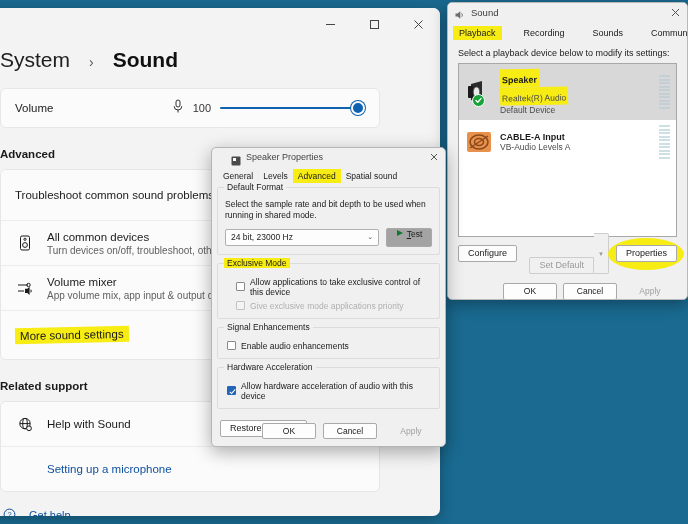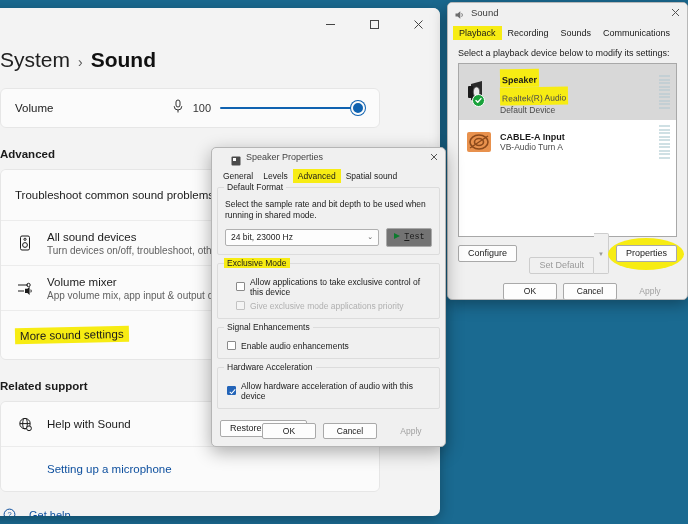--- a/index.html
+++ b/index.html
@@ -19,21 +19,21 @@
   }
   #settings-titlebar{height:32px;position:relative;background:#f3f3f3;}
   .wbtn{position:absolute;top:0;width:44px;height:32px;display:flex;
         align-items:center;justify-content:center;color:#333;font-size:11px;}
   #win-min{right:88px;}
   #win-max{right:44px;}
   #win-close{right:0px;}
   .wbtn svg{display:block;}
 
   #settings-body{padding:0 0 0 60px;height:476px;box-sizing:border-box;position:relative;}
-  #breadcrumb{display:flex;align-items:baseline;gap:8px;padding:8px 0 16px 0;}
+  #breadcrumb{display:flex;align-items:baseline;gap:19px;padding:8px 0 16px 0;}
   #bc-system{font-size:21px;color:#202020;}
   #bc-sep{font-size:14px;color:#5a5a5a;}
   #bc-current{font-size:21px;font-weight:bold;color:#101010;}
 
   .card{background:#fbfbfb;border:1px solid #e6e6e6;border-radius:6px;
         margin:0 60px 0 0;}
   #volume-card{height:38px;display:flex;align-items:center;padding:0 14px;
         justify-content:space-between;margin-bottom:20px;}
   #volume-label{font-size:11.5px;color:#1b1b1b;}
   #volume-right{display:flex;align-items:center;gap:9px;}
@@ -69,21 +69,21 @@
     background:#f0f0f0;border:1px solid #b8b8b8;border-radius:5px;
     box-shadow:0 4px 16px rgba(0,0,0,.35);overflow:hidden;
   }
   #sound-titlebar{height:19px;background:#f0f0f0;display:flex;align-items:center;
        padding:0 6px;position:relative;}
   #sound-title-icon{width:12px;height:12px;margin-right:5px;}
   #sound-title-text{font-size:9.5px;color:#3a3a3a;}
   #sound-close{position:absolute;right:4px;top:2px;width:16px;height:14px;
        display:flex;align-items:center;justify-content:center;color:#555;}
 
-  #sound-tabs{display:flex;gap:0;padding:2px 5px 0 5px;align-items:flex-end;height:16px;}
+  #sound-tabs{display:flex;gap:16px;padding:2px 5px 0 5px;align-items:flex-end;height:16px;}
   .stab{font-size:9px;color:#1a1a1a;padding:2px 6px;position:relative;}
   .stab.active{background:#f7ec13;}
 
   #sound-panel{margin:3px 4px 0 4px;background:#f0f0f0;padding:5px 6px 6px 6px;height:265px;box-sizing:border-box;}
   #sound-instr{font-size:9px;color:#1a1a1a;margin-bottom:5px;}
   #device-list{background:#fff;border:1px solid #a8a8a8;height:172px;overflow:hidden;}
   .device{display:flex;align-items:center;gap:7px;padding:5px 6px;position:relative;}
   .device.selected{background:#d8d8d8;}
   .dev-icon{width:28px;height:28px;position:relative;flex:0 0 28px;}
   .dev-text{flex:1;display:flex;flex-direction:column;gap:0px;position:relative;}
@@ -128,22 +128,22 @@
        margin-bottom:8px;padding:6px 7px 7px 7px;position:relative;}
   .group-label{position:absolute;top:-6px;left:6px;background:#f0f0f0;padding:0 3px;
        font-size:8.5px;color:#1a1a1a;}
   .group-label.hl{background:#f7ec13;}
   .gtext{font-size:8.5px;color:#1a1a1a;line-height:1.35;margin:3px 0 6px 0;}
   .fmtrow{display:flex;align-items:center;gap:7px;}
   .combo{flex:1;background:#fdfdfd;border:1px solid #b0b0b0;border-radius:2px;
        height:15px;display:flex;align-items:center;padding:0 5px;justify-content:space-between;}
   .combo span{font-size:8.5px;color:#1a1a1a;}
   .combo .caret{font-size:7px;color:#555;}
-  #test-btn{width:44px;height:17px;background:#737373;border:1px solid #a9a9a9;border-radius:2px;
-       display:flex;align-items:center;justify-content:center;gap:3px;font-family:Liberation Mono, monospace;}
+  #test-btn{width:44px;height:17px;background:#a3a3a3;border:1px solid #a9a9a9;border-radius:2px;
+       display:flex;align-items:flex-start;justify-content:center;gap:3px;}
   #test-btn span{font-size:8.5px;color:#1a1a1a;}
   .cbrow{display:flex;align-items:center;gap:5px;margin:4px 0 0 2px;}
   .cb{width:9px;height:9px;border:1px solid #8a8a8a;background:#fff;border-radius:1px;
       flex:0 0 9px;box-sizing:border-box;}
   .cb.checked{background:#2364b8;border-color:#2364b8;position:relative;}
   .cb.checked:after{content:"";position:absolute;left:2.5px;top:0.5px;width:2px;height:5px;
       border:solid #fff;border-width:0 1.3px 1.3px 0;transform:rotate(42deg);}
   .cb.dim{border-color:#c2c2c2;background:#f4f4f4;}
   .cbl{font-size:8.5px;color:#1a1a1a;}
   .cbl.dim{color:#b0b0b0;}
@@ -215,21 +215,21 @@
 
       <div class="row">
         <span class="row-icon">
           <svg width="14" height="16" viewBox="0 0 14 16">
             <rect x="2.5" y="1" width="9" height="14" rx="1.5" fill="none" stroke="#1b1b1b" stroke-width="1"></rect>
             <circle cx="7" cy="10" r="2.4" fill="none" stroke="#1b1b1b" stroke-width="1"></circle>
             <circle cx="7" cy="4.3" r="1.1" fill="none" stroke="#1b1b1b" stroke-width="1"></circle>
           </svg>
         </span>
         <div class="row-text">
-          <span class="row-title">All sound devices</span>
+          <span class="row-title">All common devices</span>
           <span class="row-sub">Turn devices on/off, troubleshoot, other options</span>
         </div>
       </div>
 
       <div class="row">
         <span class="row-icon">
           <svg width="17" height="14" viewBox="0 0 17 14">
             <line x1="1" y1="4" x2="11" y2="4" stroke="#1b1b1b" stroke-width="1"></line>
             <circle cx="11.5" cy="4" r="1.7" fill="none" stroke="#1b1b1b" stroke-width="1"></circle>
             <line x1="1" y1="10" x2="7" y2="10" stroke="#1b1b1b" stroke-width="1"></line>
@@ -360,21 +360,21 @@
         <div class="dev-icon">
           <svg width="28" height="28" viewBox="0 0 28 28">
             <rect x="2" y="4" width="24" height="20" rx="2" fill="#e8914d"></rect>
             <ellipse cx="14" cy="14" rx="9" ry="7" fill="none" stroke="#8c4a1b" stroke-width="1.6"></ellipse>
             <ellipse cx="14" cy="14" rx="4.5" ry="3.5" fill="none" stroke="#8c4a1b" stroke-width="1.6"></ellipse>
             <line x1="5" y1="20" x2="23" y2="8" stroke="#8c4a1b" stroke-width="1.4"></line>
           </svg>
         </div>
         <div class="dev-text">
           <span class="dev-name">CABLE-A Input</span>
-          <span class="dev-desc">VB-Audio Turn A</span>
+          <span class="dev-desc">VB-Audio Levels A</span>
         </div>
         <div class="meter">
           <i></i>
             <i></i>
             <i></i>
             <i></i>
             <i></i>
             <i></i>
             <i></i>
             <i></i>

